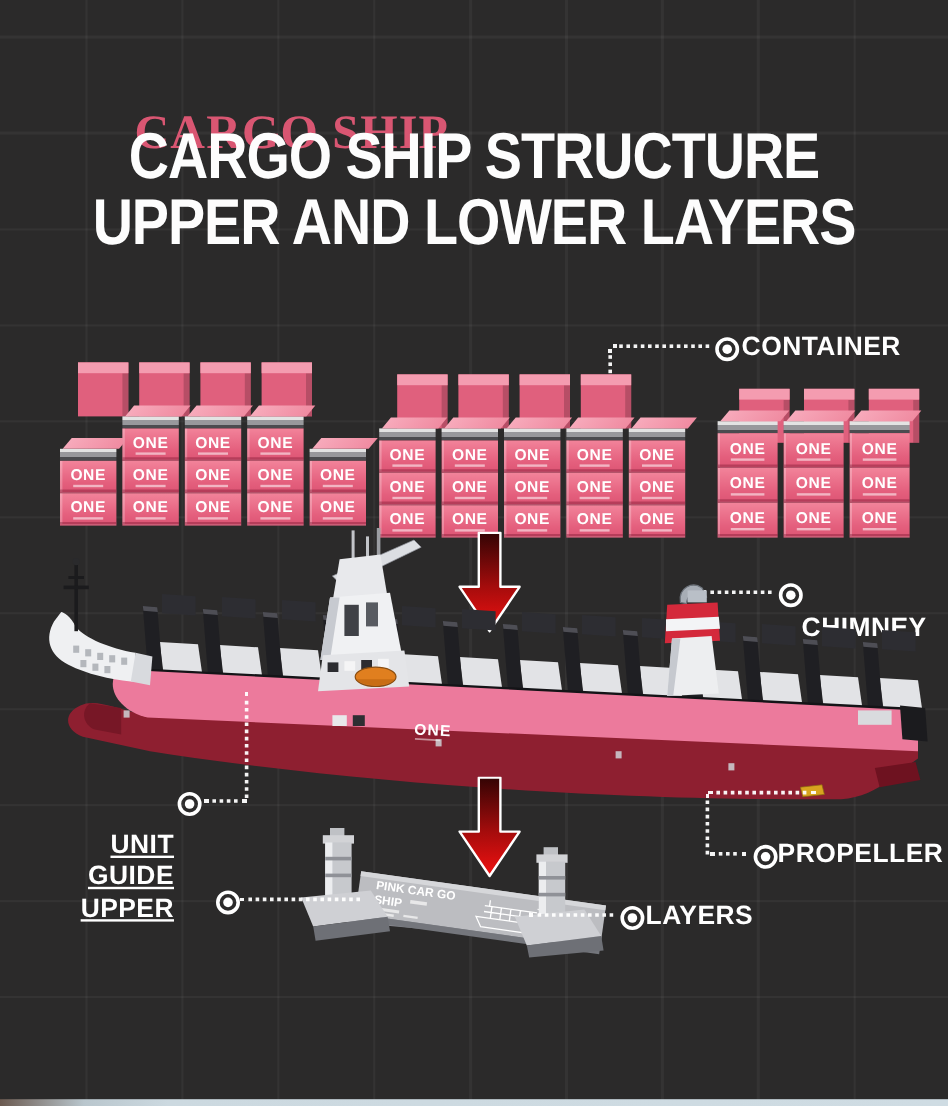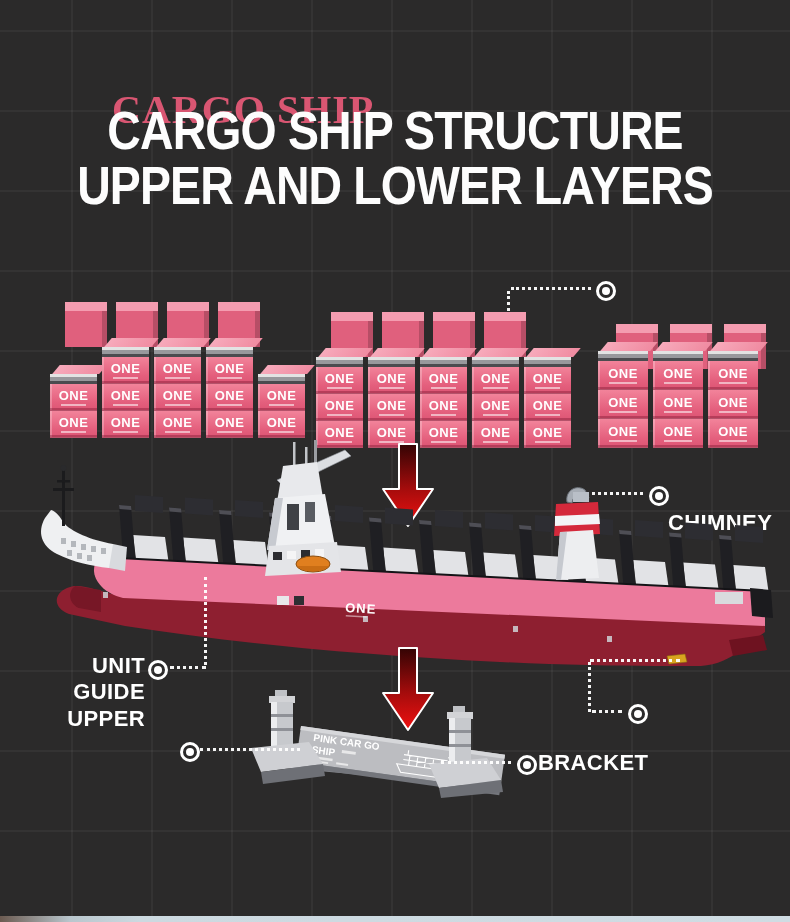--- a/index.html
+++ b/index.html
@@ -51,20 +51,21 @@
 <div id="stage">
   <div class="grid"></div>
 
   <div class="watermark">CARGO SHIP</div>
   <div class="title t1">CARGO SHIP STRUCTURE</div>
   <div class="title t2">UPPER AND LOWER LAYERS</div>
 
   <div class="dv" style="left:507px;top:291px;height:49px;"></div>
   <div class="dh" style="left:511px;top:287px;width:80px;"></div>
   <span class="tgt" style="left:596px;top:281px;"></span>
+  <div class="lbl" style="left:618px;top:276px;">CONTAINER</div>
 
   <div class="group" style="left:50px;top:318px;height:120px;">
       <div class="backrow">
         <div class="backblock"></div>
         <div class="backblock"></div>
         <div class="backblock"></div>
         <div class="backblock"></div>
       </div>
       <div class="stack">
         <div class="cbox">
@@ -374,29 +375,30 @@
       <rect x="498" y="186" width="5" height="6"></rect>
         <rect x="592" y="196" width="5" height="6"></rect>
     </g>
     <text x="330" y="172" transform="rotate(3 330 172)" font-family="Liberation Sans, sans-serif" font-size="13" font-weight="800" fill="#ffffff" letter-spacing="1">ONE</text>
     <rect x="331" y="175" width="21" height="1.5" fill="#fff" opacity=".5" transform="rotate(3 330 172)"></rect>
   </svg>
 
   <div class="dv" style="left:204px;top:577px;height:88px;"></div>
   <div class="dh" style="left:170px;top:666px;width:36px;"></div>
   <span class="tgt" style="left:148px;top:660px;"></span>
-  <div class="lbl lbl2" style="left:17px;top:653px;">
+  <div class="lbl lbl2" style="left:17px;top:691px;text-decoration:underline;">
     <span>UNIT GUIDE</span><br>
     <span>UPPER</span>
   </div>
 
   <div class="dh" style="left:590px;top:659px;width:90px;"></div>
   <div class="dv" style="left:588px;top:662px;height:50px;"></div>
   <div class="dh" style="left:592px;top:710px;width:30px;"></div>
   <span class="tgt" style="left:628px;top:704px;"></span>
+  <div class="lbl" style="left:648px;top:698px;">PROPELLER</div>
 
   <svg class="arrow" style="left:381px;top:647px;" viewBox="0 0 54 85">
     <defs>
         <linearGradient id="ag2" x1="0" y1="0" x2="0" y2="1">
       <stop offset="0" stop-color="#330404"></stop>
           <stop offset=".55" stop-color="#a50c0c"></stop>
           <stop offset="1" stop-color="#f01111"></stop>
     </linearGradient>
       </defs>
     <path d="M18,1 L36,1 L36,46 L52,46 L27,83 L2,46 L18,46 Z" fill="url(#ag2)" stroke="#fff" stroke-width="2" stroke-linejoin="round"></path>
@@ -449,16 +451,16 @@
       <polygon points="184,76 242,70 256,92 194,100" fill="#cfd0d4"></polygon>
       <polygon points="194,100 256,92 258,104 196,110" fill="#6e7076"></polygon>
     </g>
   </svg>
 
   <div class="dh" style="left:200px;top:748px;width:100px;"></div>
   <span class="tgt" style="left:180px;top:742px;"></span>
 
   <div class="dh" style="left:441px;top:761px;width:70px;"></div>
   <span class="tgt" style="left:517px;top:755px;"></span>
-  <div class="lbl" style="left:538px;top:750px;">BRACKET</div>
+  <div class="lbl" style="left:538px;top:750px;">LAYERS</div>
 
   <div class="bottomstrip"></div>
 </div>
 
 </body></html>

